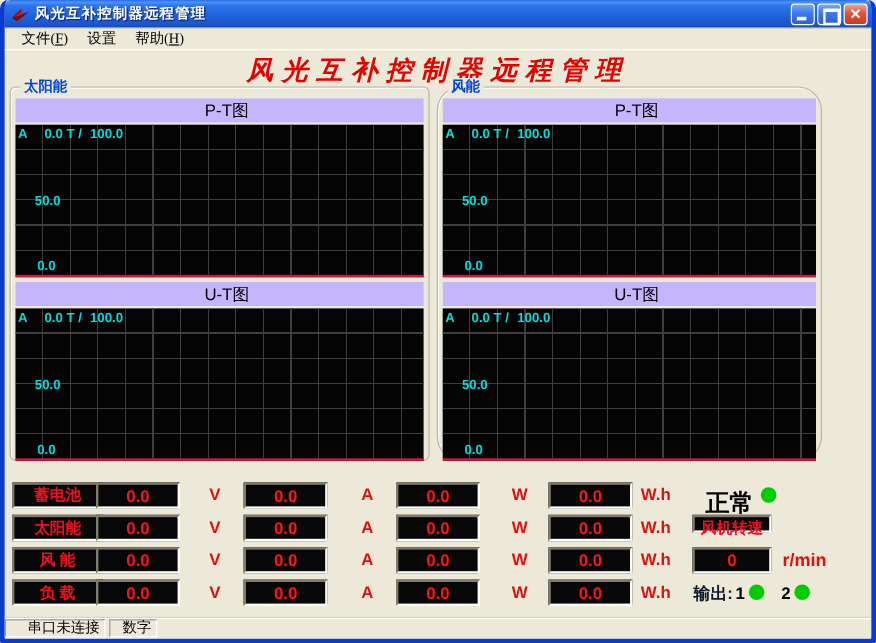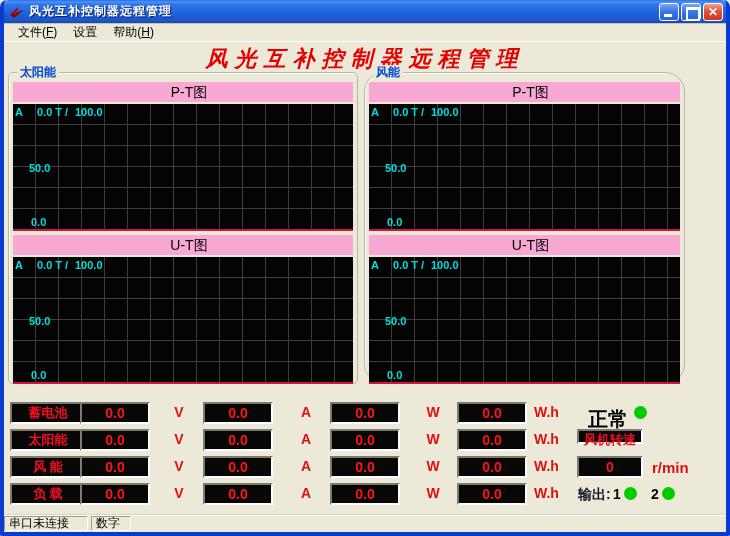--- a/index.html
+++ b/index.html
@@ -23,40 +23,40 @@
   .winbtn.close { background:linear-gradient(180deg,#f3a08c 0%,#e35238 45%,#c93a20 100%);
     color:#fff; font-size:12px; font-weight:bold; text-align:center; line-height:16px; }
   .winbtn.min::after { content:""; position:absolute; left:4px; bottom:3px; width:8px; height:3px; background:#fff; }
   .winbtn.max::after { content:""; position:absolute; left:4px; top:3px; width:10px; height:9px;
     border:2px solid #fff; border-top-width:3px; }
 
   
   .menubar { height:19px; background:#ece9d8; display:flex; align-items:center;
     padding-left:6px; font-size:12px; color:#000;
     border-bottom:1px solid #fff; box-shadow:0 1px 0 #c9c5b2 inset; }
-  .menu-item { padding:2px 8px; white-space:nowrap; }
+  .menu-item { padding:2px 8px; white-space:nowrap;font-family:Liberation Serif, serif; }
   .menu-item .hot { text-decoration:underline; }
 
   
   .client { position:relative; width:722px; height:472px; background:#ece9d8; }
 
   .main-title { position:absolute; top:2px; left:0; width:100%; text-align:center;
     font-family:"DejaVu Serif", serif; font-style:italic; font-weight:bold;
     font-size:22px; letter-spacing:7px; color:#e60000; }
 
   .group { position:absolute; top:30px; height:312px;
     border:1px solid #b9b6a8; border-radius:5px;
     box-shadow:inset 1px 1px 0 rgba(255,255,255,.8); padding:9px 4px 0 4px; }
   .group.solar { left:4px;  width:350px; }
   .group.wind  { left:360px; width:321px;border-radius:20px; }
   .group-legend { position:absolute; top:-8px; left:8px; background:#ece9d8;
     padding:0 3px; font-size:12px; font-weight:bold; color:#0046d5; line-height:14px; }
 
   .chart-title { height:20px; line-height:20px; text-align:center; font-size:14px;
-    color:#000; background:#f9a8d4; margin-bottom:2px;padding-left:12px; }
+    color:#000; background:#c4b5fd; margin-bottom:2px;padding-left:12px; }
   .chart { position:relative; height:127px; margin-bottom:4px;
     background-color:#040404;
     background-image:
       repeating-linear-gradient(to right, transparent 0 22px, #3e3e3e 22px 23px),
       repeating-linear-gradient(to bottom, transparent 0 20px, #3e3e3e 20px 21px);
     border-bottom:2px solid #d4123e; }
   .axis-label { position:absolute; color:#00dede; font-size:11px; font-weight:bold;
     white-space:nowrap; }
   .lab-marker { left:2px; top:2px; }
   .lab-t      { left:24px; top:2px; }
@@ -94,21 +94,21 @@
   .st-output { position:absolute; left:574px; top:88px; font-size:14px; font-weight:bold; color:#0f172a;text-align:center; }
   .out-num { position:absolute; top:88px; font-size:14px; font-weight:bold; color:#000; }
   .out-num.n1 { left:609px; } .out-num.n2 { left:647px; }
   .dot.d-out1 { left:620px; top:89px; } .dot.d-out2 { left:658px; top:89px; }
 
   
   .statusbar { position:absolute; left:0; bottom:0; width:722px; height:18px;
     background:#ece9d8; border-top:1px solid #d8d5c2; box-shadow:0 1px 0 #fff inset;
     display:flex; align-items:center; font-size:12px; color:#000; }
   .sb-ready { flex:1; padding-left:7px; }
-  .sb-panel { height:15px; line-height:13px; text-align:left; margin-right:3px;
+  .sb-panel { height:15px; line-height:13px; text-align:right; margin-right:3px;
     border:1px solid; border-color:#9d9a8b #ffffff #ffffff #9d9a8b; padding:0 4px; }
   .sb-serial { width:84px; } .sb-num { width:40px; } .sb-spacer { width:18px; border:none; }
 </style>
 </head>
 <body>
 
 <div class="window">
 
   <div class="titlebar">
     <span class="app-icon">

